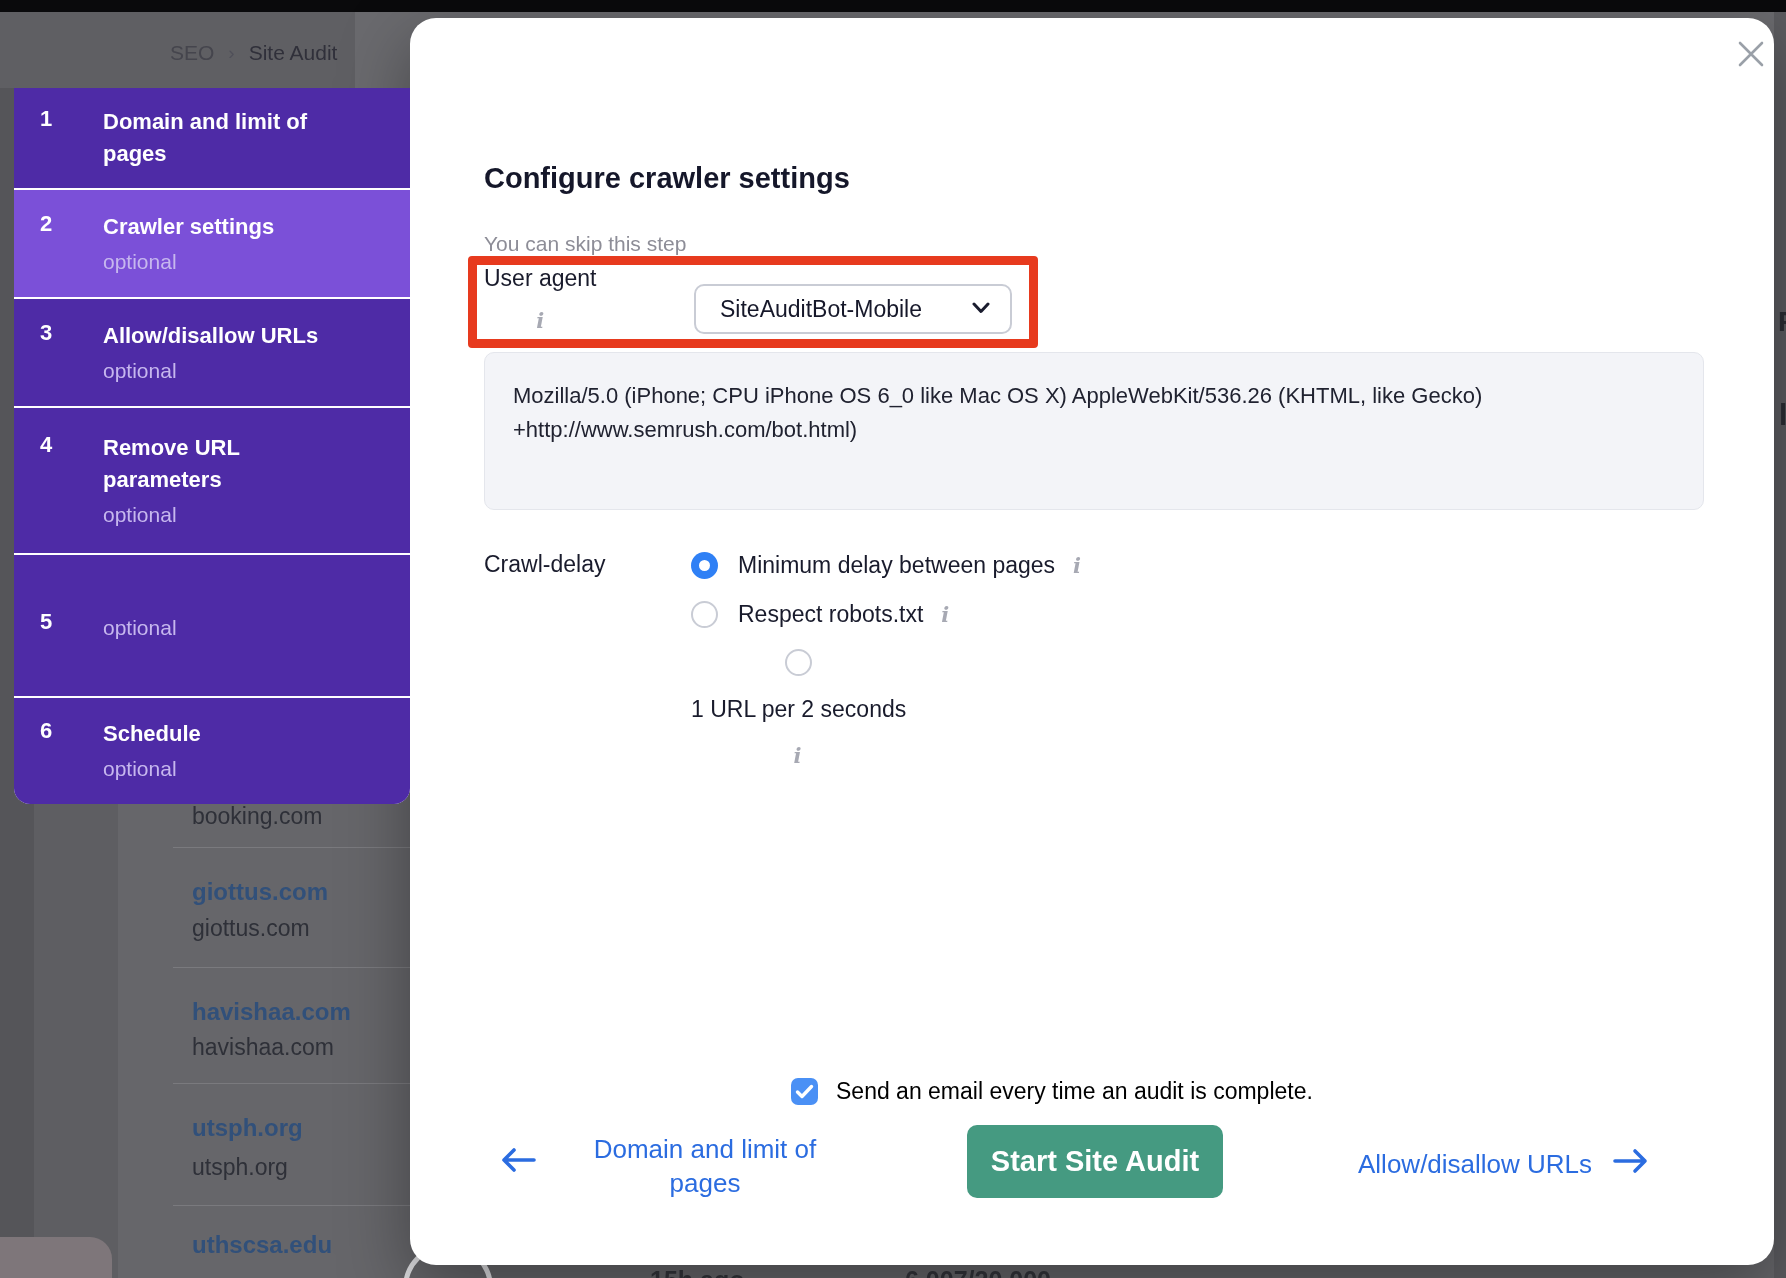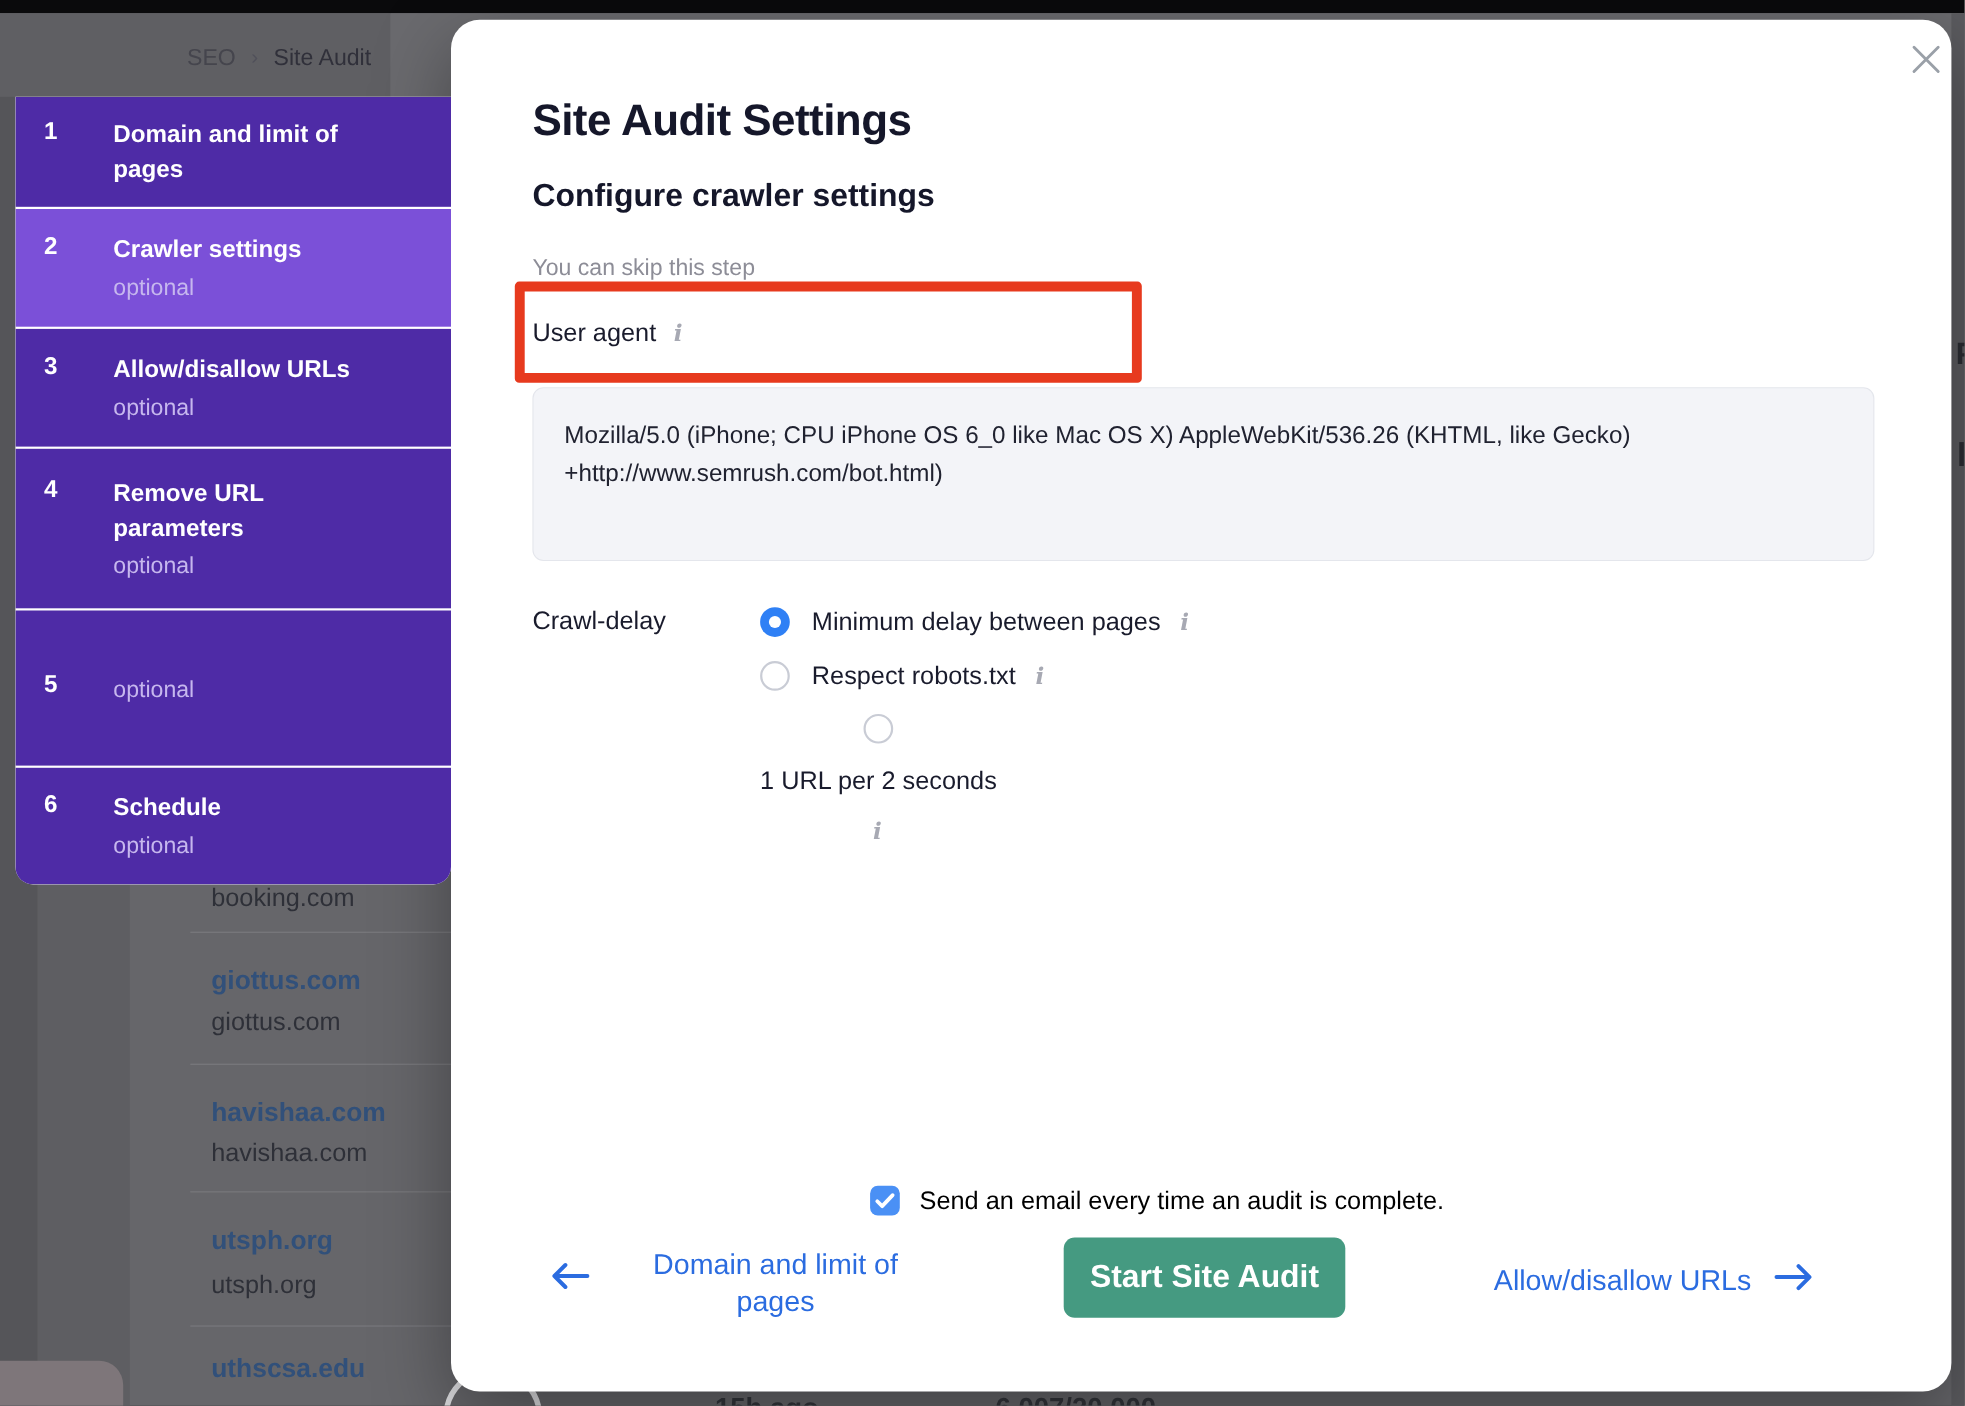--- a/index.html
+++ b/index.html
@@ -48,21 +48,21 @@
   .modal{left:410px;top:18px;width:1364px;height:1247px;background:#fff;border-radius:26px;
     box-shadow:0 24px 70px rgba(0,0,0,.35);z-index:5;}
   .modal-title{left:484px;top:88px;font-size:40px;font-weight:700;color:#15172a;letter-spacing:-.5px;z-index:7;}
   .close-x{left:1731px;top:34px;width:40px;height:40px;display:flex;align-items:center;justify-content:center;
     cursor:pointer;z-index:8;}
   .sec-head{left:484px;top:162px;font-size:29px;font-weight:700;color:#15172a;z-index:7;}
   .sec-note{left:484px;top:232px;font-size:21px;color:#8d8d97;z-index:7;}
 
   .red-box{left:468px;top:256px;width:570px;height:92px;border:9px solid #e73a1e;border-radius:4px;
     box-sizing:border-box;z-index:9;}
-  .ua-label-row{left:484px;top:265px;height:74px;display:flex;align-items:center;gap:16px;z-index:10;}
+  .ua-label-row{left:484px;top:265px;height:74px;display:flex;align-items:center;gap:16px;z-index:10;flex-direction:column;}
   .ua-label{font-size:23px;color:#191b2c;}
   .info-i{font-family:"DejaVu Serif",serif;font-style:italic;font-weight:700;color:#a7a9b3;font-size:21px;}
   .dropdown{left:694px;top:284px;width:318px;height:50px;background:#fff;border:2px solid #c9ccd5;
     border-radius:10px;box-sizing:border-box;display:flex;align-items:center;justify-content:space-between;
     padding:0 20px 0 24px;cursor:pointer;z-index:10;}
   .dropdown-val{font-size:23px;color:#16182a;}
 
   .ua-box{left:484px;top:352px;width:1220px;height:158px;background:#f3f4f8;border:1px solid #e4e6ec;
     border-radius:10px;box-sizing:border-box;padding:26px 28px;z-index:7;}
   .ua-line{font-size:22px;line-height:34px;color:#202230;white-space:nowrap;}
@@ -181,31 +181,38 @@
   </div>
 
   <div class="abs modal"></div>
 
   <div class="abs close-x">
     <svg width="34" height="34" viewBox="0 0 34 34">
       <path d="M6 6 L28 28 M28 6 L6 28" stroke="#9aa0a8" stroke-width="2.6" stroke-linecap="round"></path>
     </svg>
   </div>
 
-  <div class="abs modal-title">Site Audit Settings</div>
   <div class="abs sec-head">Configure crawler settings</div>
   <div class="abs sec-note">You can skip this step</div>
 
   <div class="abs red-box"></div>
 
   <div class="abs ua-label-row">
     <span class="ua-label">User agent</span>
     <span class="info-i">i</span>
   </div>
 
+  <div class="abs dropdown">
+    <span class="dropdown-val">SiteAuditBot-Mobile</span>
+    <span>
+      <svg width="18" height="12" viewBox="0 0 18 12">
+        <path d="M2 2 L9 9.5 L16 2" stroke="#1a1c2e" stroke-width="3" fill="none" stroke-linecap="round" stroke-linejoin="round"></path>
+      </svg>
+    </span>
+  </div>
 
   <div class="abs ua-box">
     <div class="ua-line">Mozilla/5.0 (iPhone; CPU iPhone OS 6_0 like Mac OS X) AppleWebKit/536.26 (KHTML, like Gecko)</div>
     <div class="ua-line">+http://www.semrush.com/bot.html)</div>
   </div>
 
   <div class="abs cd-label">Crawl-delay</div>
 
   <div class="abs opt-row" style="top:551px;">
     <span class="radio sel">

